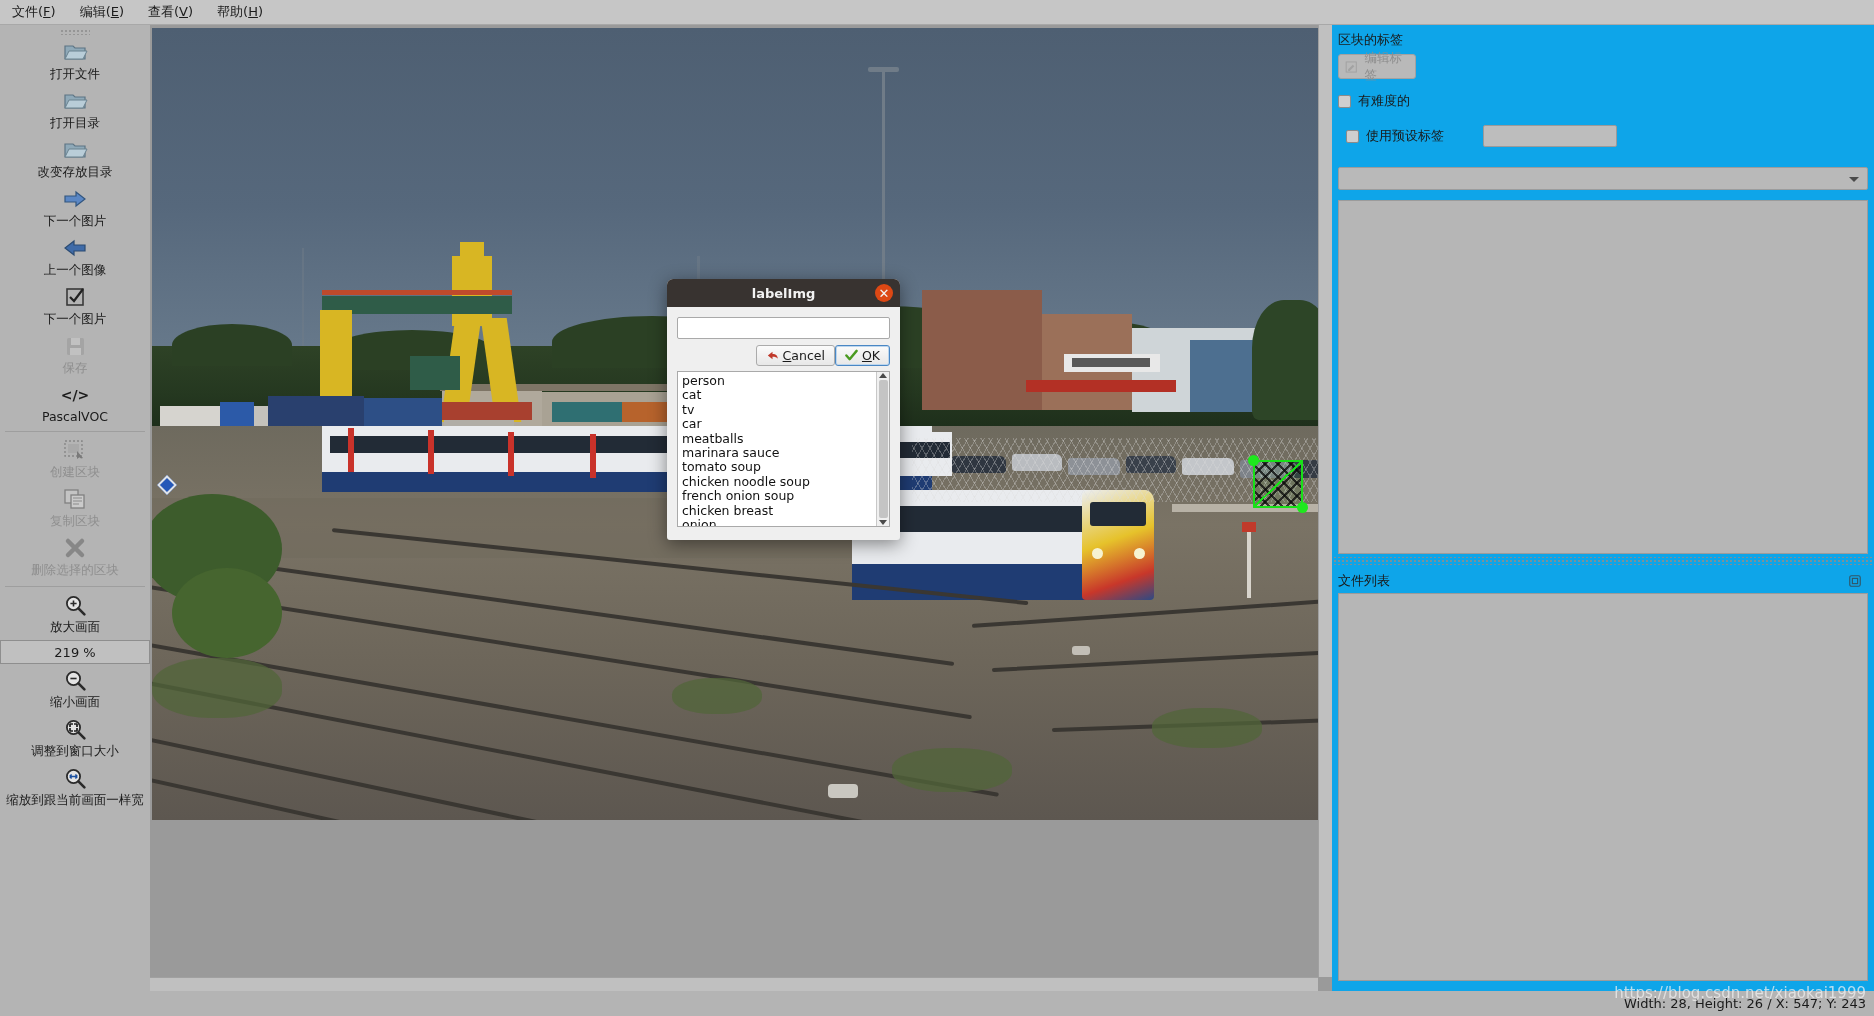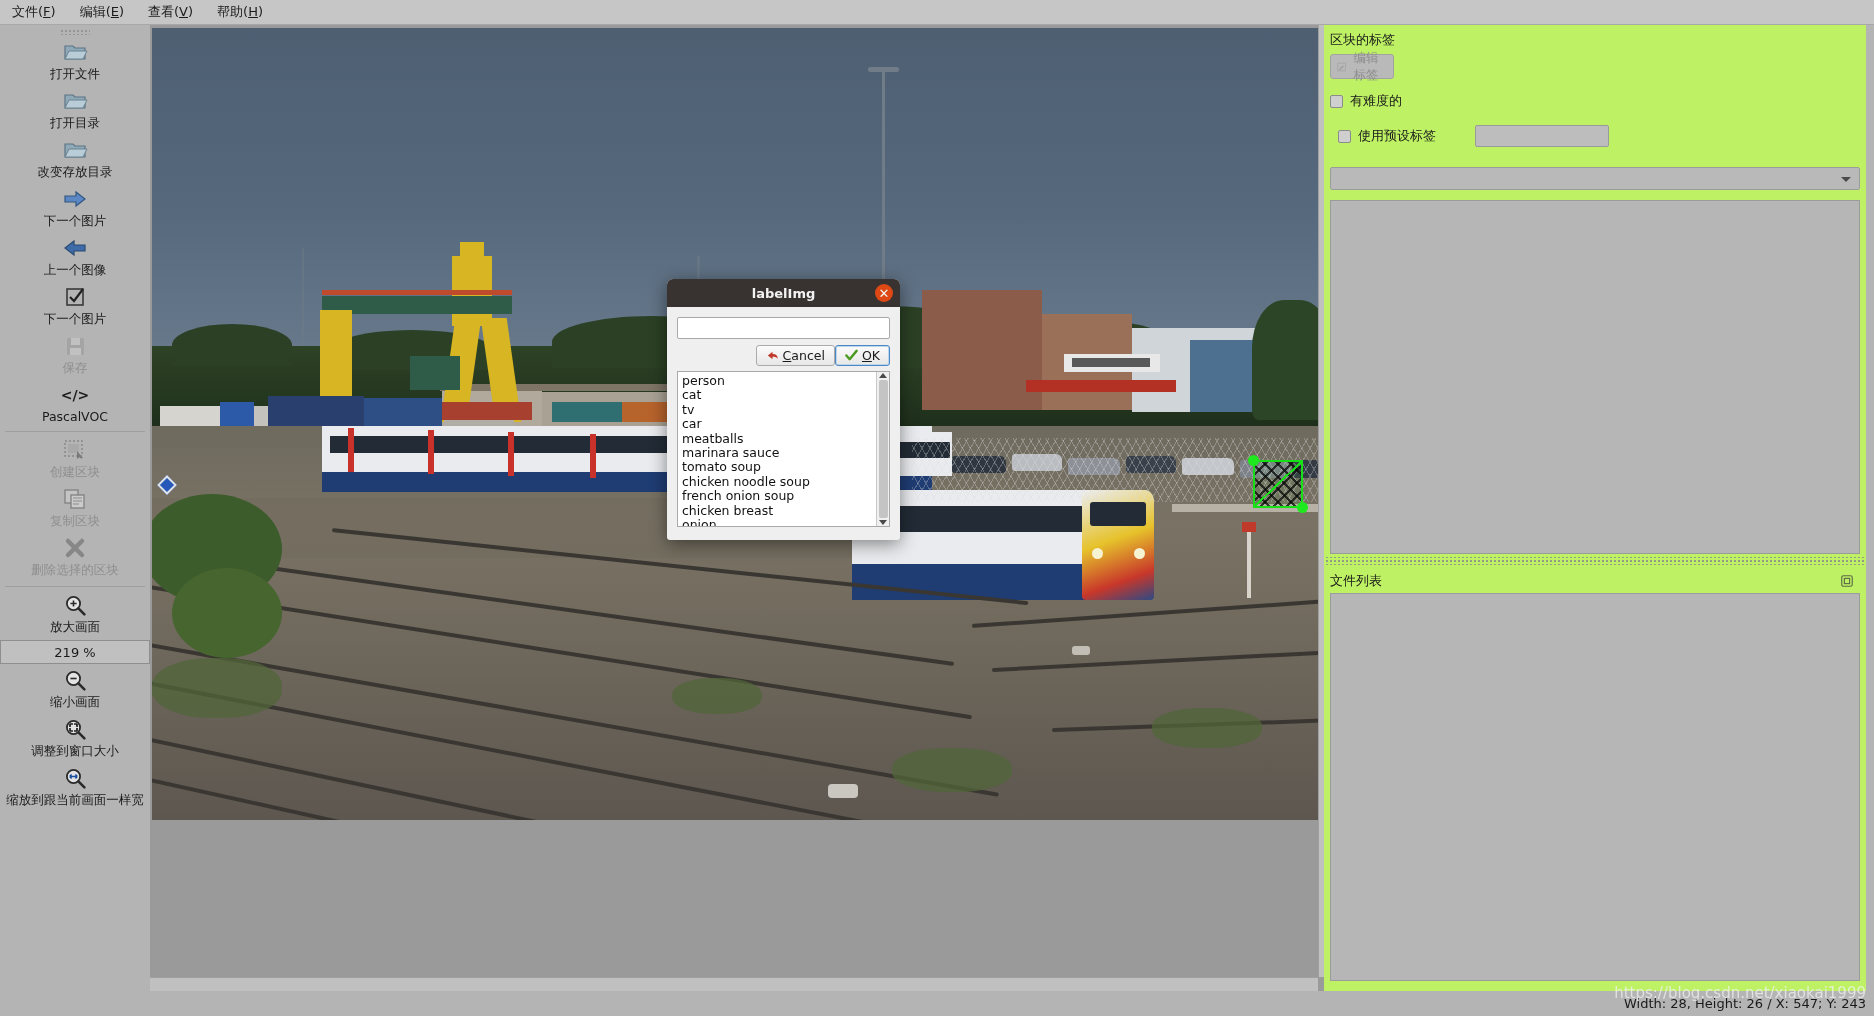--- a/index.html
+++ b/index.html
@@ -141,35 +141,35 @@
     position:absolute; right:0; top:0; width:14px; height:952px;
     background:#c0c0c0; border-left:1px solid #a0a0a0;
   }
   #cv-scroll-h {
     position:absolute; left:0; bottom:0; width:1168px; height:14px;
     background:#c0c0c0; border-top:1px solid #a0a0a0;
   }
 
   
   #rightdock {
-    position:absolute; top:25px; right:8px; width:542px; height:991px;
-    background:#bef264;
+    position:absolute; top:25px; right:0; width:542px; height:991px;
+    background:#0ea5e9;
   }
   .dock-title {
     font-size:13px; color:#1a1a1a; padding:4px 6px 3px 6px;
     display:flex; align-items:center; justify-content:space-between;
   }
   .float-ico { width:14px; height:14px; margin-right:6px; opacity:.75; }
   .dock-grip {
     height:8px;
     background: radial-gradient(circle, #8d8d8d 40%, transparent 41%) center/4px 4px;
     opacity:.85;
   }
   #editbtn {
-    margin:2px 0 0 6px; width:64px; height:25px;
+    margin:2px 0 0 6px; width:78px; height:25px;
     background:#b9b9b9; border:1px solid #a2a2a2; border-radius:3px;
     display:flex; align-items:center; gap:5px; padding:0 6px;
     font-size:12.5px; color:#8e8e8e;justify-content:flex-end;
   }
   .chk-row { display:flex; align-items:center; gap:7px; font-size:13px; color:#1a1a1a; }
   .chk {
     width:13px; height:13px; background:#cfcfcf;
     border:1px solid #8b8b8b; border-radius:2px;
   }
   .txtfield {

